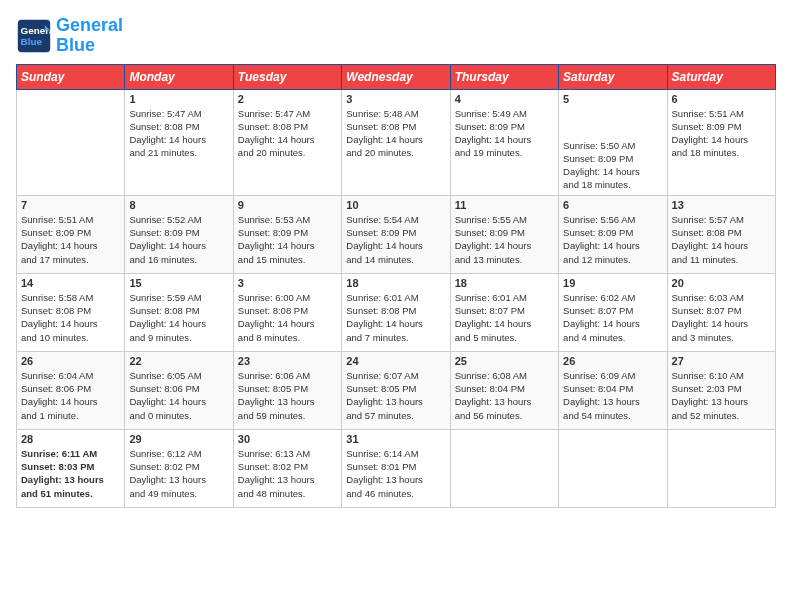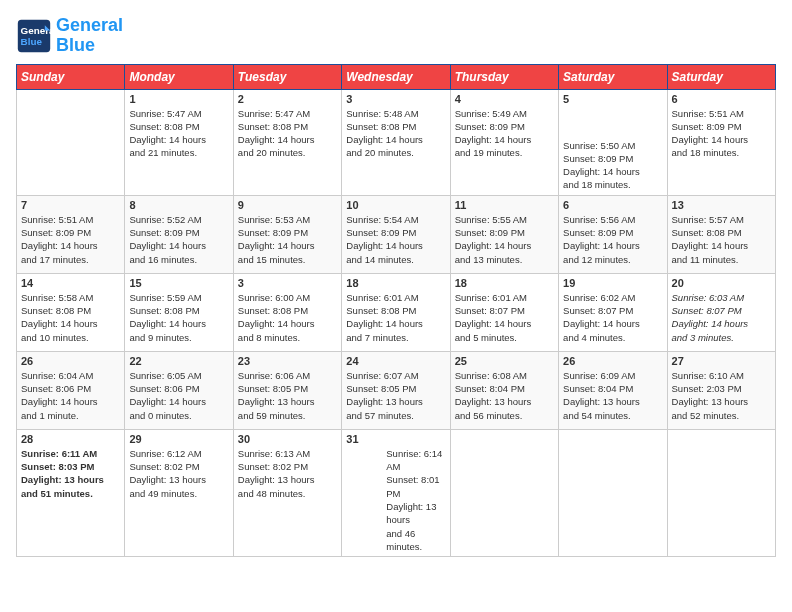--- a/index.html
+++ b/index.html
@@ -255,21 +255,21 @@
         </td>
         <td>
           <span class="day-num">19</span>
           <div class="day-info" style="white-space: pre-line;">Sunrise: 6:02 AM
 Sunset: 8:07 PM
 Daylight: 14 hours
 and 4 minutes.</div>
         </td>
         <td>
           <span class="day-num">20</span>
-          <div class="day-info" style="white-space: pre-line; font-style: italic;">Sunrise: 6:03 AM
+          <div class="day-info" style="white-space: pre-line;">Sunrise: 6:03 AM
 Sunset: 8:07 PM
 Daylight: 14 hours
 and 3 minutes.</div>
         </td>
       </tr>
       <tr>
         <td>
           <span class="day-num">26</span>
           <div class="day-info" style="white-space: pre-line;">Sunrise: 6:04 AM
 Sunset: 8:06 PM
@@ -336,21 +336,21 @@
         </td>
         <td>
           <span class="day-num">30</span>
           <div class="day-info" style="white-space: pre-line;">Sunrise: 6:13 AM
 Sunset: 8:02 PM
 Daylight: 13 hours
 and 48 minutes.</div>
         </td>
         <td>
           <span class="day-num">31</span>
-          <div class="day-info" style="white-space: pre-line; margin-left: 40px;">Sunrise: 6:14 AM
+          <div class="day-info" style="white-space: pre-line;">Sunrise: 6:14 AM
 Sunset: 8:01 PM
 Daylight: 13 hours
 and 46 minutes.</div>
         </td>
         <td class="empty"></td>
         <td class="empty"></td>
         <td class="empty"></td>
       </tr>
     </tbody>
 </table>

